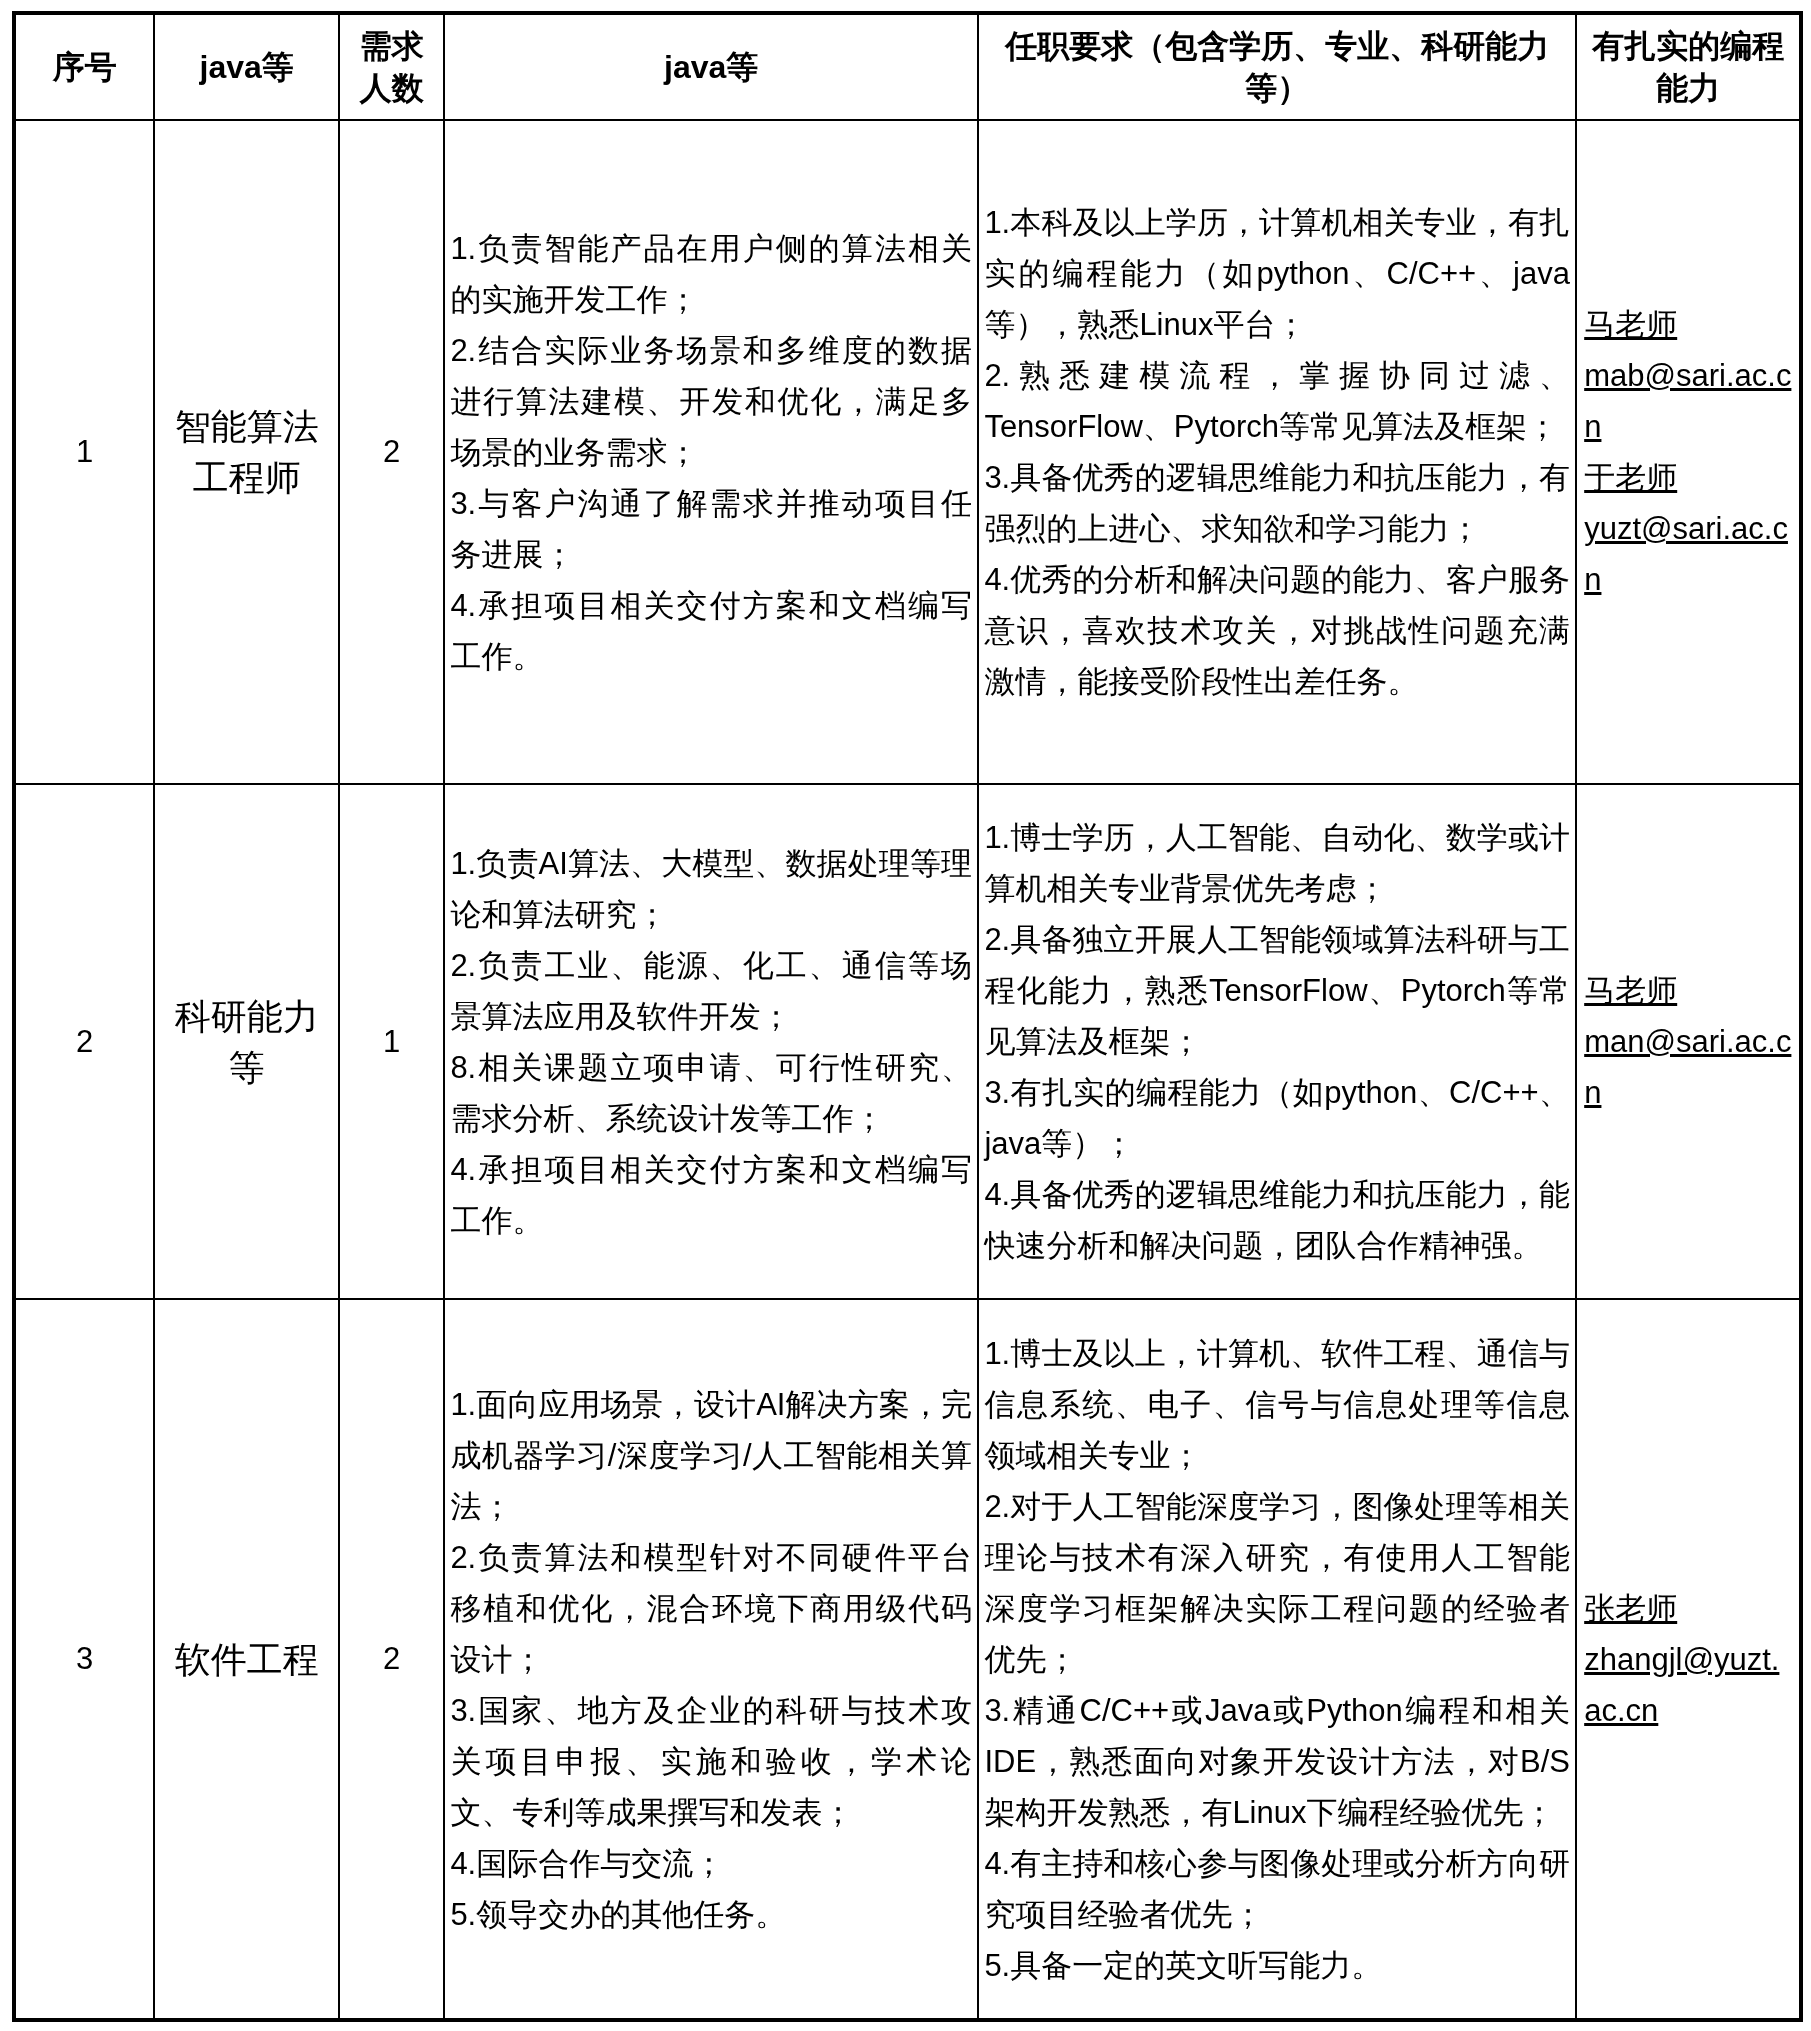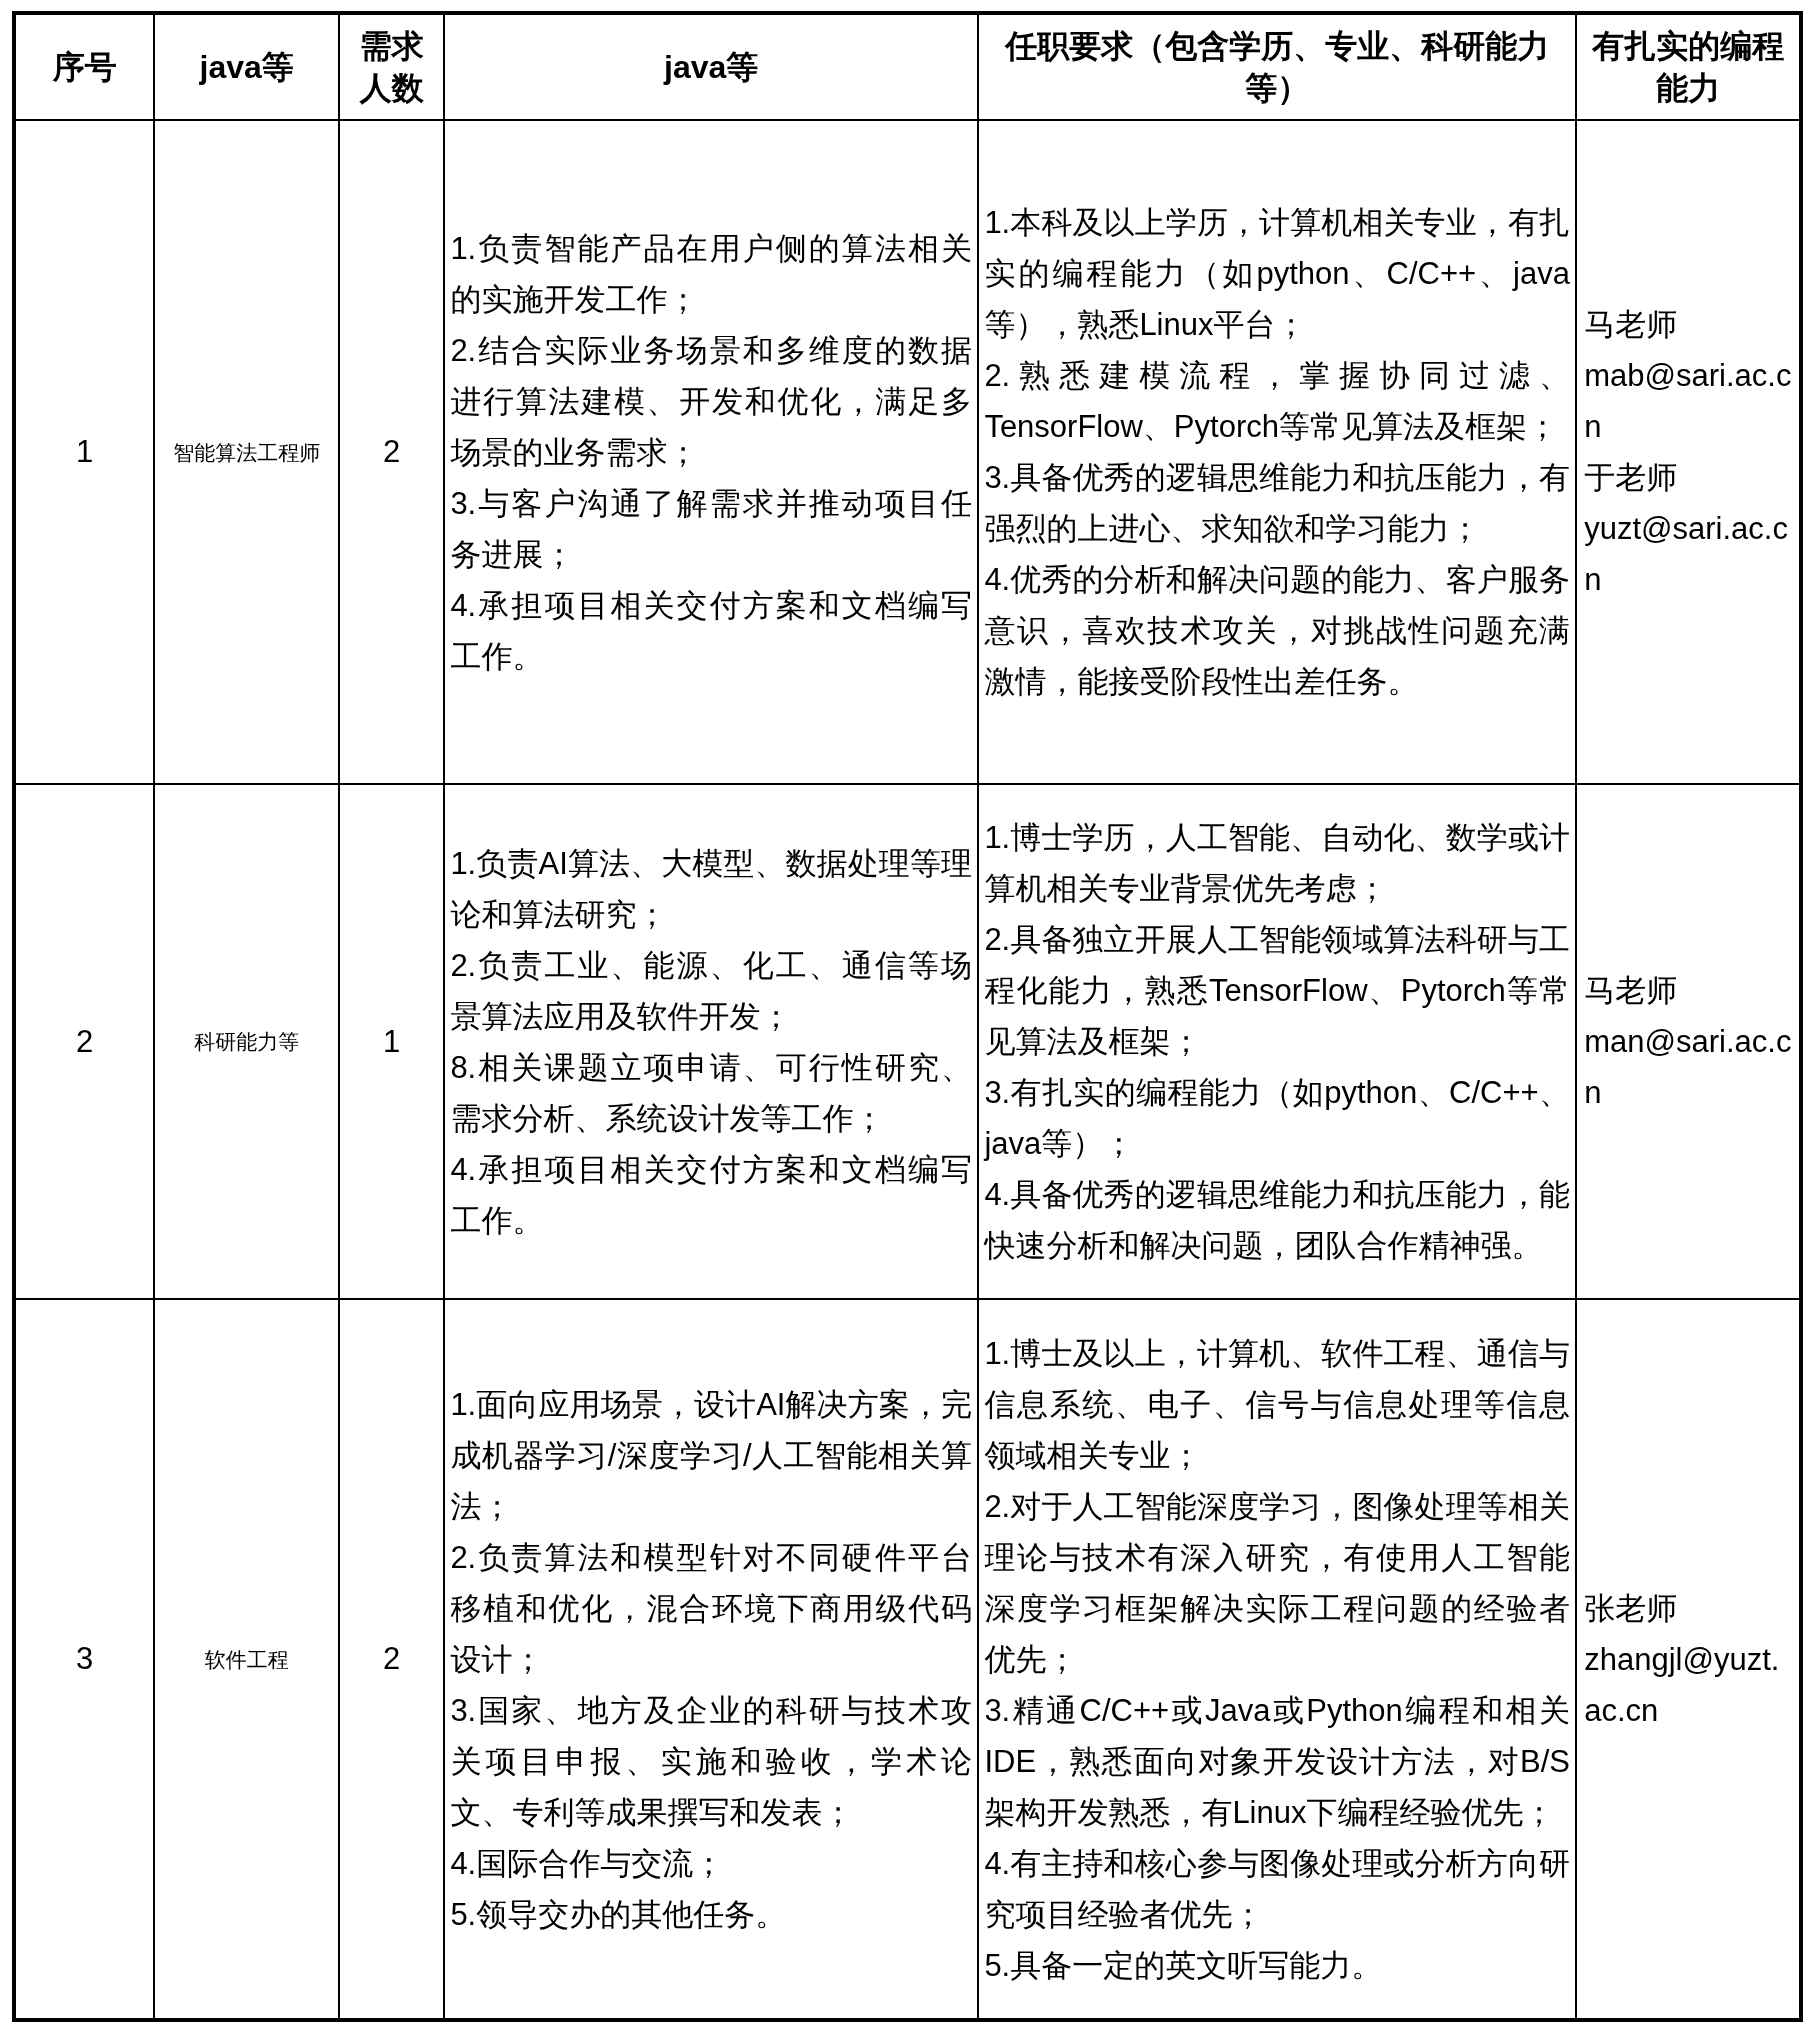--- a/index.html
+++ b/index.html
@@ -39,40 +39,41 @@
   tr.row-header { height: 107px; }
   tr.row-1 { height: 664px; }
   tr.row-2 { height: 515px; }
   tr.row-3 { height: 721px; }
 
   td.c-seq, td.c-count {
     font-size: 31px;
     text-align: center;
   }
   td.c-pos {
-    font-size: 21px;
+    font-size: 36px;
     text-align: center;
     line-height: 51px;
     padding: 0 18px;
   }
   td.c-duties, td.c-req {
     font-size: 31px;
     line-height: 51px;
     text-align: justify;
     text-justify: inter-ideograph;
     white-space: pre-line;
     padding: 0 5.2px;
   }
   td.c-contact {
     font-size: 31px;
     line-height: 51px;
     white-space: pre-line;
     word-break: break-all;
     text-align: left;
     padding: 0 3.5px 0 7px;
+    text-decoration: underline;
   }
 </style>
 </head>
 <body>
 
 <table class="job-table">
   <colgroup>
     <col class="w-seq">
       <col class="w-pos">
       <col class="w-count">

